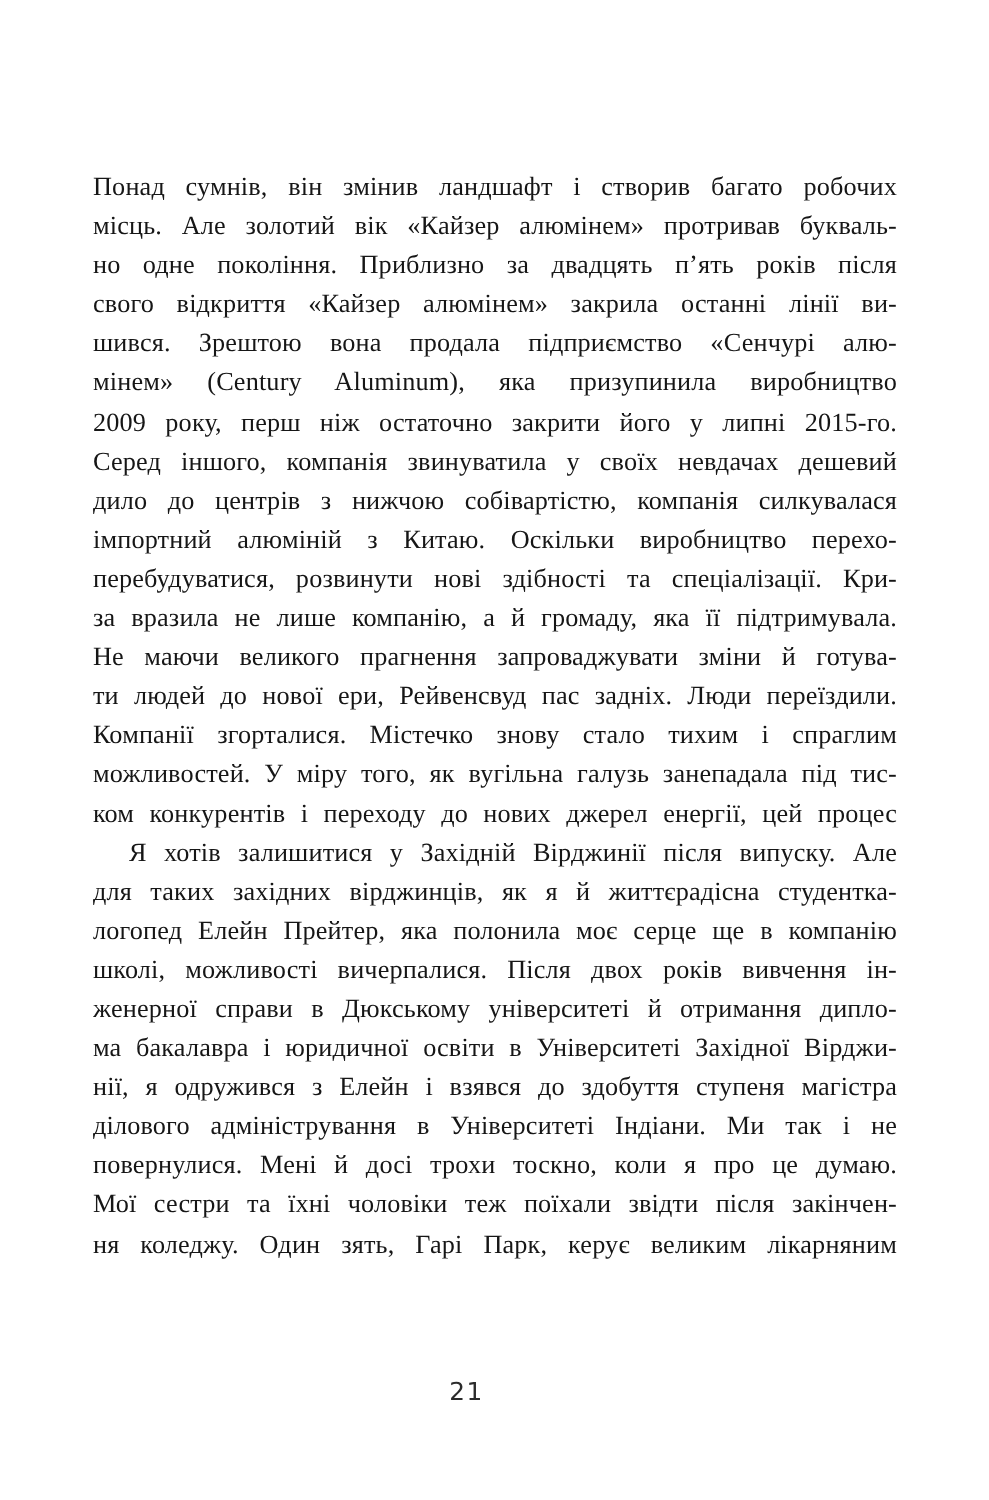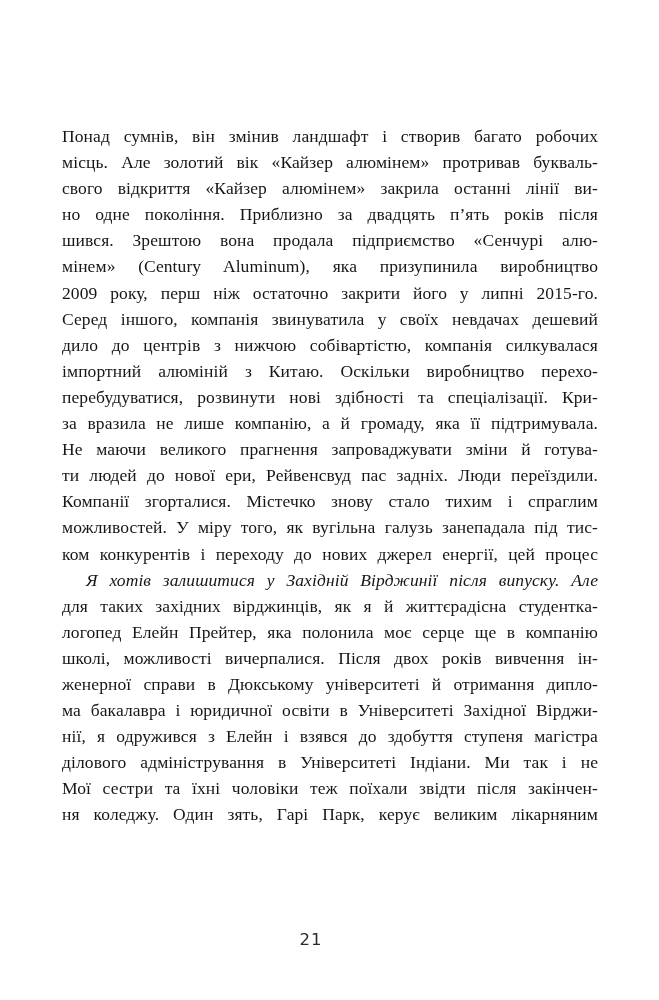--- a/index.html
+++ b/index.html
@@ -11,21 +11,20 @@
     height: 1000px;
     position: relative;
     background: var(--bg, #ffffff);
     font-family: "Liberation Serif", "DejaVu Serif", serif;
     overflow: hidden;
   }
   .page {
     position: absolute;
     inset: 0;
     background: var(--bg, #ffffff);
-    margin-top: 12px;
   }
   .text-block {
     position: absolute;
     left: 62px;
     top: 111px;
     width: 536px;
     color: var(--ink, #161616);
     font-size: 17.5px;
   }
   .line {
@@ -34,21 +33,20 @@
     text-align: justify;
     text-align-last: justify;
     overflow: hidden;
     letter-spacing: 0.1px;
   }
   .line.para-end {
     text-align-last: left;
   }
   .line.indent {
     text-indent: 24px;
-    font-style: italic;
   }
   .italic {
   }
   .page-number {
     position: absolute;
     top: 918px;
     left: 0;
     width: 622px;
     text-align: center;
     font-family: "DejaVu Sans", "Liberation Sans", sans-serif;
@@ -57,22 +55,22 @@
     letter-spacing: 1px;
   }
 </style>
 </head>
 <body style="--bg: #ffffff; --ink: #161616; --folio: #2b2b2b;">
 
 <div class="page">
   <div class="text-block">
       <div class="line"><span>Понад сумнів, він змінив ландшафт і створив багато робочих</span></div>
       <div class="line"><span>місць. Але золотий вік «Кайзер алюмінем» протривав букваль-</span></div>
+      <div class="line"><span>но одне покоління. Приблизно за двадцять п’ять років після</span></div>
       <div class="line"><span>свого відкриття «Кайзер алюмінем» закрила останні лінії ви-</span></div>
-      <div class="line"><span>но одне покоління. Приблизно за двадцять п’ять років після</span></div>
       <div class="line"><span>шився. Зрештою вона продала підприємство «Сенчурі алю-</span></div>
       <div class="line"><span>мінем» </span><span class="italic">(Century Aluminum)</span><span>, яка призупинила виробництво</span></div>
       <div class="line"><span>2009 року, перш ніж остаточно закрити його у липні 2015-го.</span></div>
       <div class="line"><span>Серед іншого, компанія звинуватила у своїх невдачах дешевий</span></div>
       <div class="line"><span>дило до центрів з нижчою собівартістю, компанія силкувалася</span></div>
       <div class="line"><span>імпортний алюміній з Китаю. Оскільки виробництво перехо-</span></div>
       <div class="line"><span>перебудуватися, розвинути нові здібності та спеціалізації. Кри-</span></div>
       <div class="line"><span>за вразила не лише компанію, а й громаду, яка її підтримувала.</span></div>
       <div class="line"><span>Не маючи великого прагнення запроваджувати зміни й готува-</span></div>
       <div class="line"><span>ти людей до нової ери, Рейвенсвуд пас задніх. Люди переїздили.</span></div>
@@ -80,17 +78,18 @@
       <div class="line"><span>можливостей. У міру того, як вугільна галузь занепадала під тис-</span></div>
       <div class="line"><span>ком конкурентів і переходу до нових джерел енергії, цей процес</span></div>
       <div class="line indent"><span>Я хотів залишитися у Західній Вірджинії після випуску. Але</span></div>
       <div class="line"><span>для таких західних вірджинців, як я й життєрадісна студентка-</span></div>
       <div class="line"><span>логопед Елейн Прейтер, яка полонила моє серце ще в компанію</span></div>
       <div class="line"><span>школі, можливості вичерпалися. Після двох років вивчення ін-</span></div>
       <div class="line"><span>женерної справи в Дюкському університеті й отримання дипло-</span></div>
       <div class="line"><span>ма бакалавра і юридичної освіти в Університеті Західної Вірджи-</span></div>
       <div class="line"><span>нії, я одружився з Елейн і взявся до здобуття ступеня магістра</span></div>
       <div class="line"><span>ділового адміністрування в Університеті Індіани. Ми так і не</span></div>
+      <div class="line"><span>повернулися. Мені й досі трохи тоскно, коли я про це думаю.</span></div>
       <div class="line"><span>Мої сестри та їхні чоловіки теж поїхали звідти після закінчен-</span></div>
       <div class="line"><span>ня коледжу. Один зять, Гарі Парк, керує великим лікарняним</span></div>
     </div>
   <div class="page-number">21</div>
 </div>
 
 </body></html>

